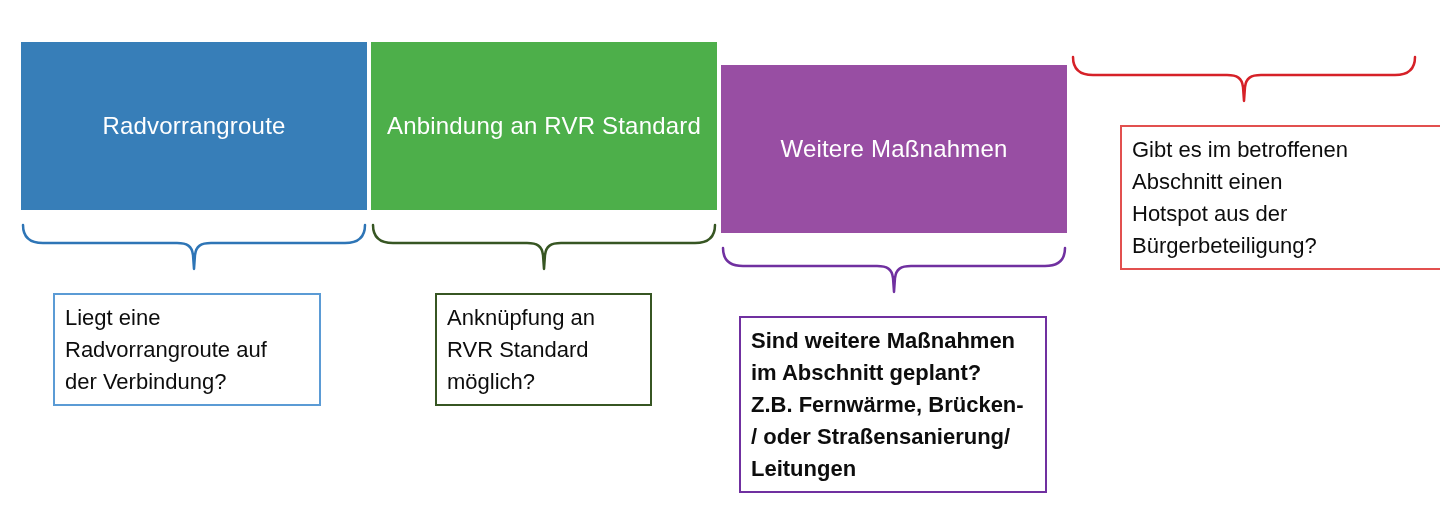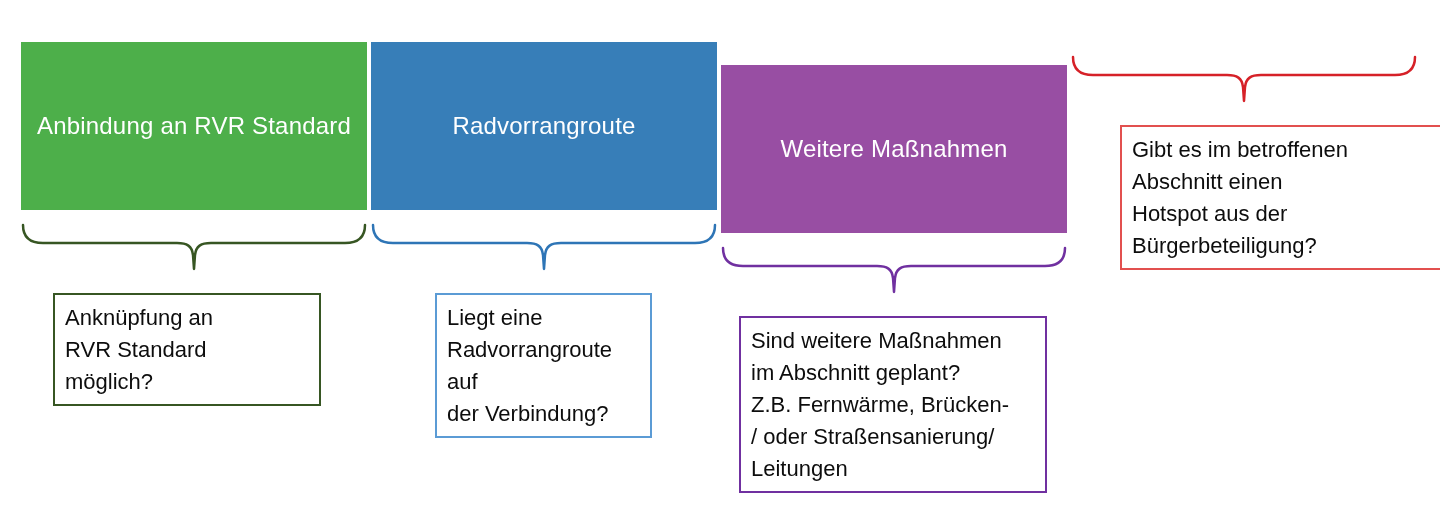--- a/index.html
+++ b/index.html
@@ -51,46 +51,46 @@
     border: 2px solid #888;
     background: #ffffff;
     color: #0d0d0d;
     font-size: 22px;
     line-height: 32px;
     padding: 7px 10px 6px 10px;
     white-space: pre-line;
   }
   .col:nth-child(1) .desc { margin-left: 32px; width: 268px; }
   .col:nth-child(2) .desc { margin-left: 64px; width: 217px; }
-  .col:nth-child(3) .desc { margin-left: 18px; width: 308px; }
+  .col:nth-child(3) .desc { margin-left: 18px; width: 308px; font-weight: bold; }
   .col:nth-child(4) .desc { margin-left: 49px; width: 335px; }
 </style>
 </head>
 <body>
 
 <div class="canvas">
+
+  <div class="col">
+    <div class="header" style="background: rgb(55, 126, 184);">Radvorrangroute</div>
+    <svg class="brace" viewBox="0 0 346 50" preserveAspectRatio="none" xmlns="http://www.w3.org/2000/svg">
+      <path fill="none" stroke-width="2.5" stroke-linecap="round" stroke-linejoin="round" d="M2,3 C2,15 9,21 22,21 L156,21 C166,21 171,24 172,33 L173,47 L174,33 C175,24 180,21 190,21 L324,21 C337,21 344,15 344,3" stroke="#2e75b6"></path>
+    </svg>
+    <div class="desc" style="border-color: rgb(91, 155, 213);">Liegt eine
+Radvorrangroute auf
+der Verbindung?</div>
+  </div>
 
   <div class="col">
     <div class="header" style="background: rgb(77, 175, 74);">Anbindung an RVR Standard</div>
     <svg class="brace" viewBox="0 0 346 50" preserveAspectRatio="none" xmlns="http://www.w3.org/2000/svg">
       <path fill="none" stroke-width="2.5" stroke-linecap="round" stroke-linejoin="round" d="M2,3 C2,15 9,21 22,21 L156,21 C166,21 171,24 172,33 L173,47 L174,33 C175,24 180,21 190,21 L324,21 C337,21 344,15 344,3" stroke="#375623"></path>
     </svg>
     <div class="desc" style="border-color: rgb(55, 86, 35);">Anknüpfung an
 RVR Standard
 möglich?</div>
-  </div>
-
-  <div class="col">
-    <div class="header" style="background: rgb(55, 126, 184);">Radvorrangroute</div>
-    <svg class="brace" viewBox="0 0 346 50" preserveAspectRatio="none" xmlns="http://www.w3.org/2000/svg">
-      <path fill="none" stroke-width="2.5" stroke-linecap="round" stroke-linejoin="round" d="M2,3 C2,15 9,21 22,21 L156,21 C166,21 171,24 172,33 L173,47 L174,33 C175,24 180,21 190,21 L324,21 C337,21 344,15 344,3" stroke="#2e75b6"></path>
-    </svg>
-    <div class="desc" style="border-color: rgb(91, 155, 213);">Liegt eine
-Radvorrangroute auf
-der Verbindung?</div>
   </div>
 
   <div class="col">
     <div class="header" style="background: rgb(152, 78, 163); margin-top: 23px;">Weitere Maßnahmen</div>
     <svg class="brace" viewBox="0 0 346 50" preserveAspectRatio="none" xmlns="http://www.w3.org/2000/svg">
       <path fill="none" stroke-width="2.5" stroke-linecap="round" stroke-linejoin="round" d="M2,3 C2,15 9,21 22,21 L156,21 C166,21 171,24 172,33 L173,47 L174,33 C175,24 180,21 190,21 L324,21 C337,21 344,15 344,3" stroke="#7030a0"></path>
     </svg>
     <div class="desc" style="border-color: rgb(112, 48, 160);">Sind weitere Maßnahmen
 im Abschnitt geplant?
 Z.B. Fernwärme, Brücken-

